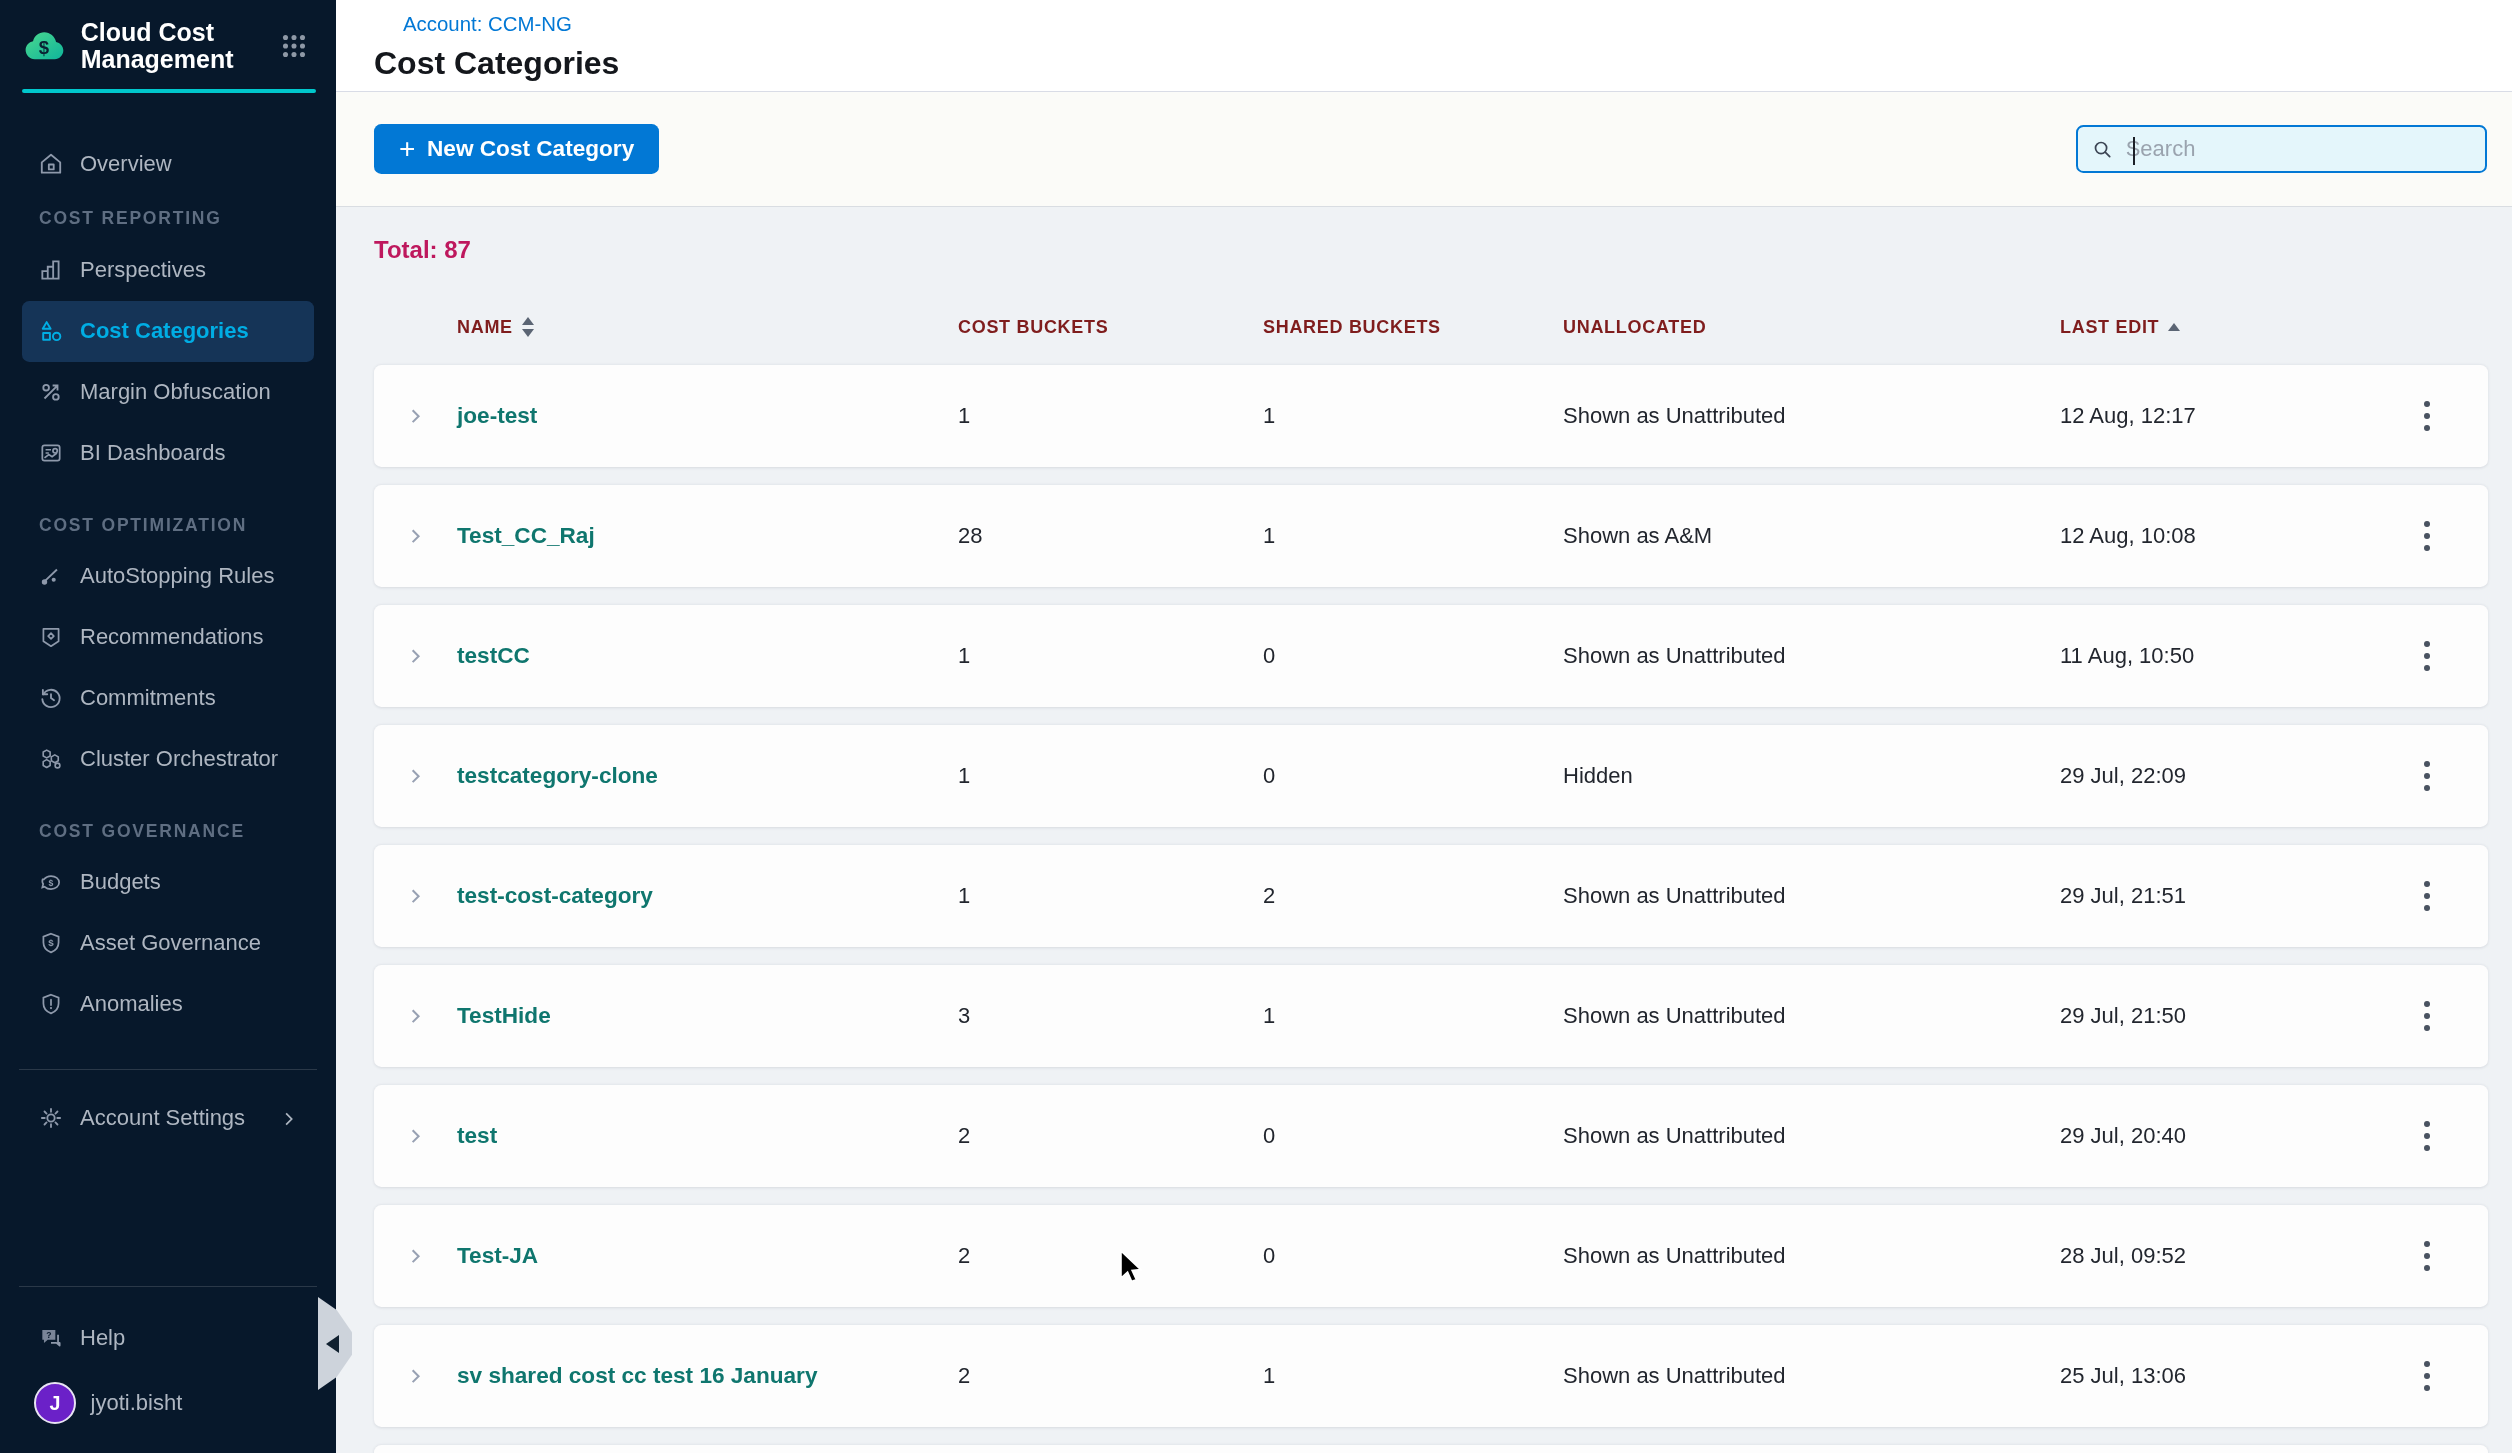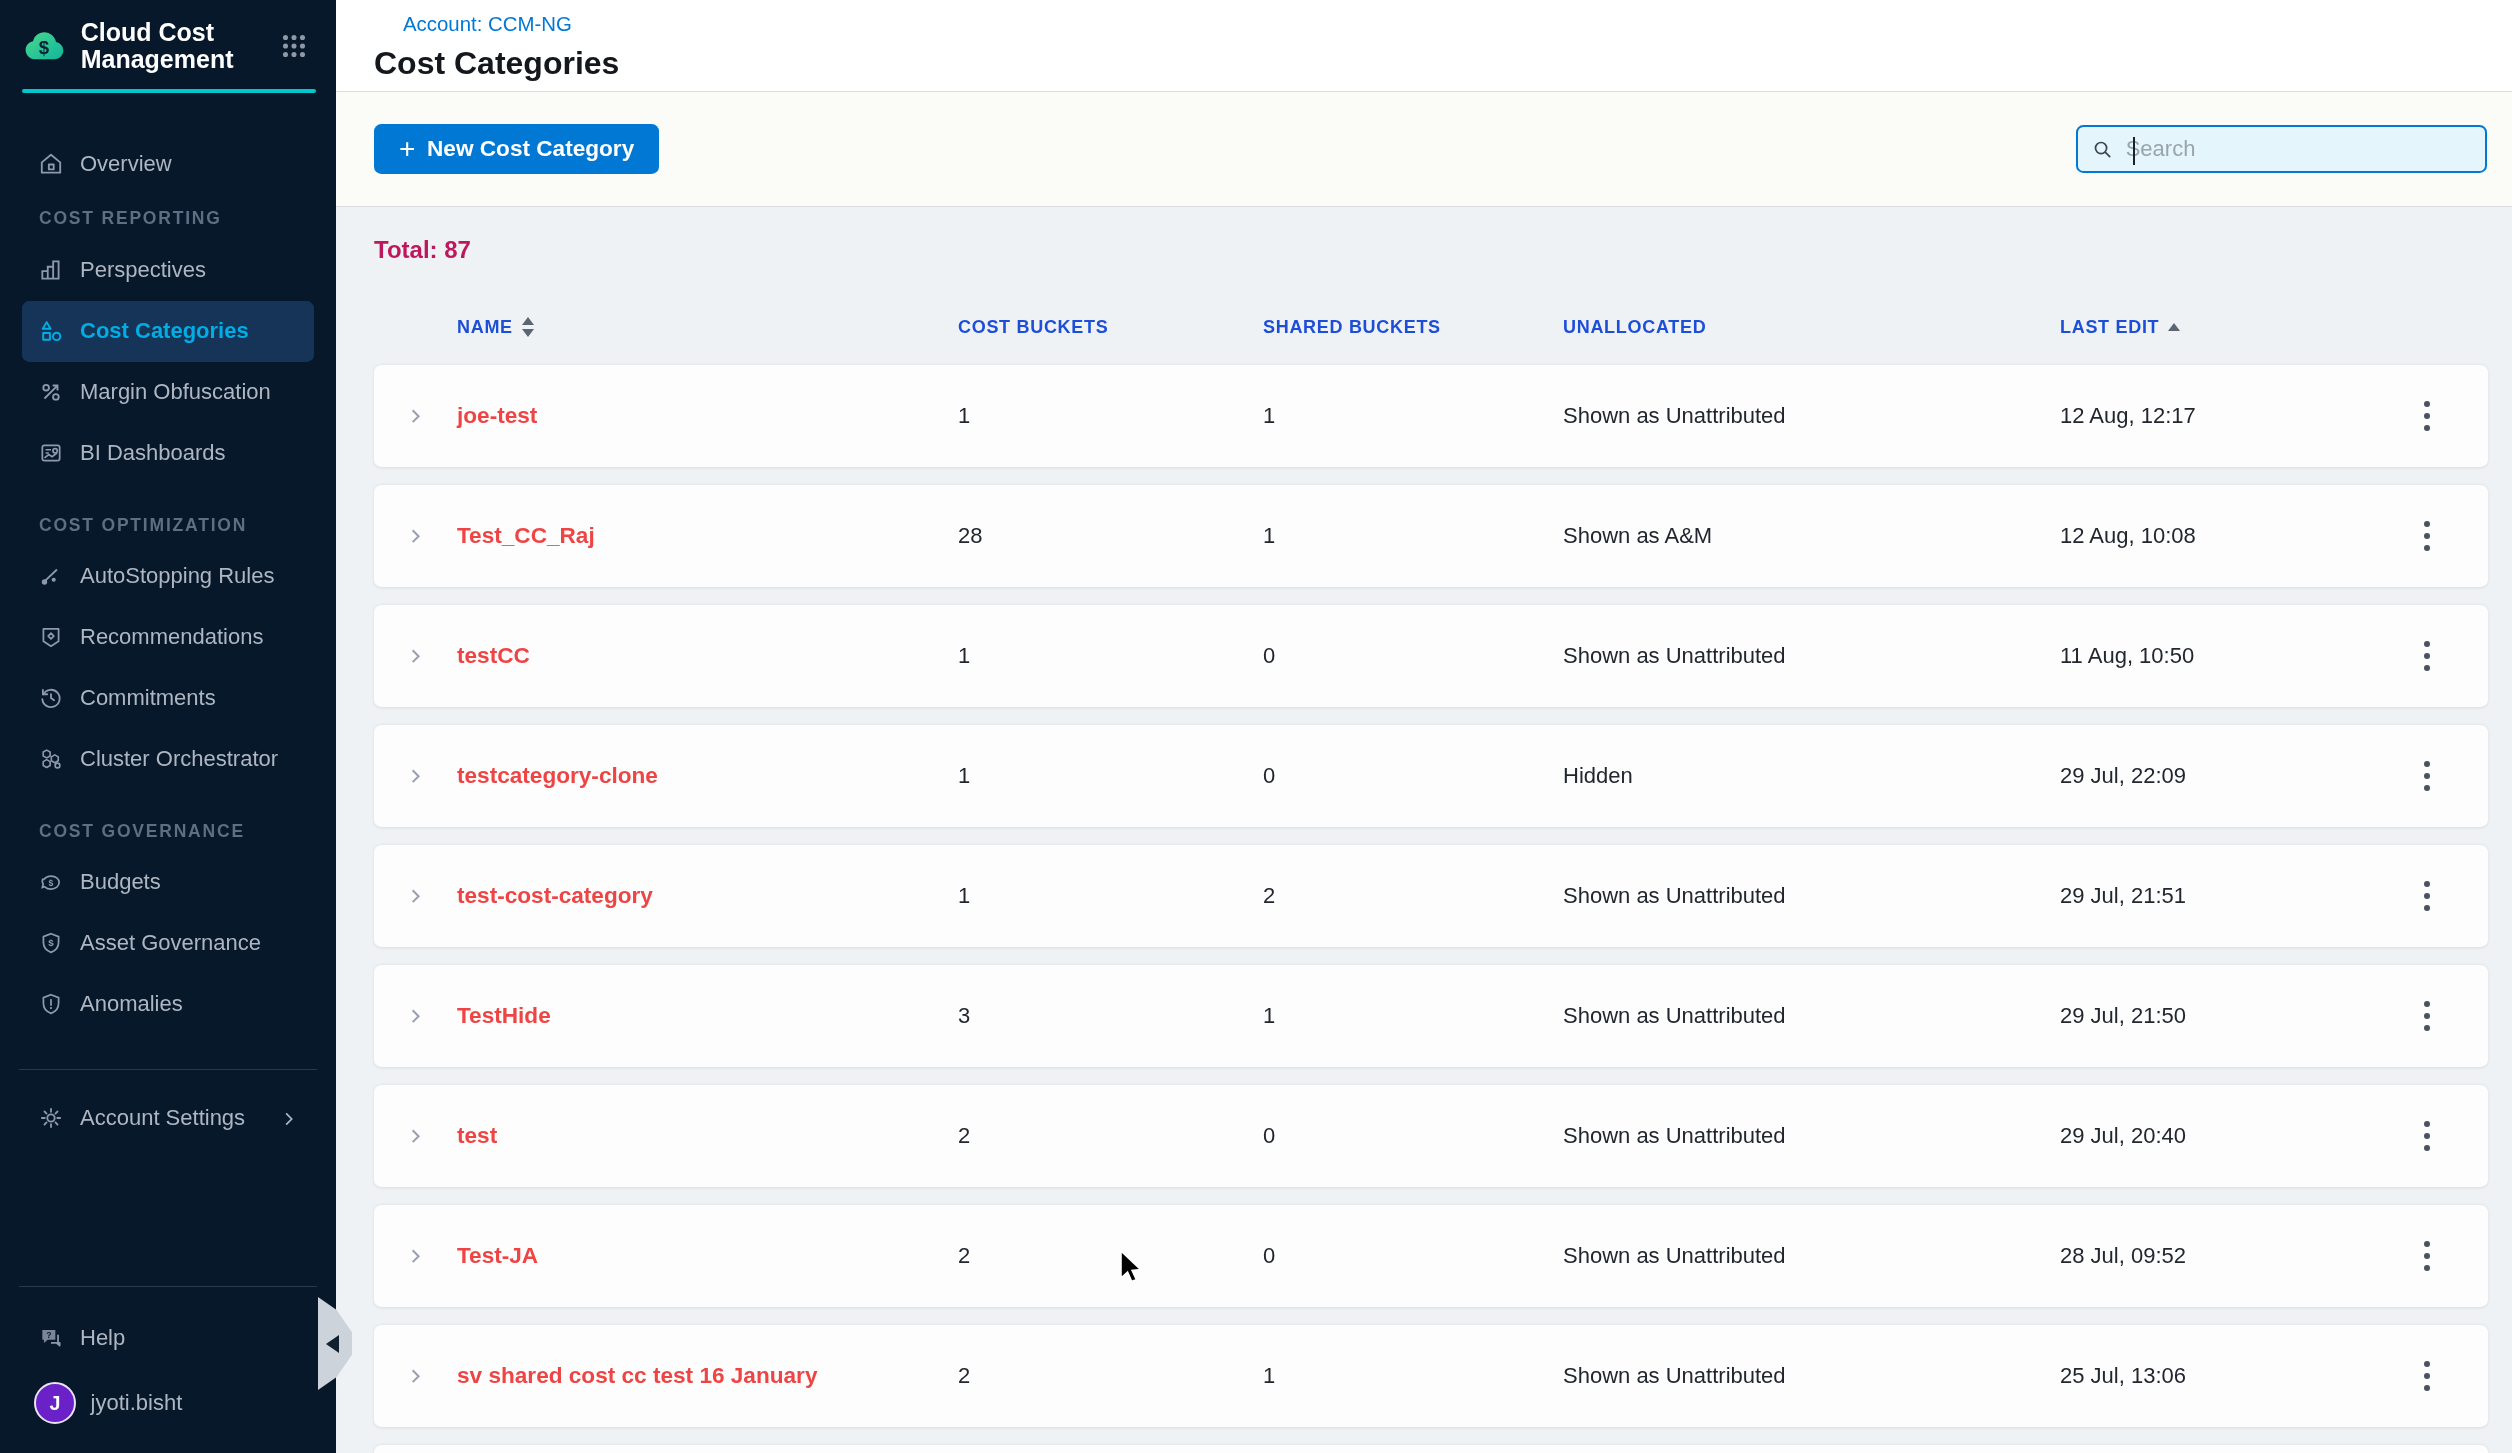--- a/index.html
+++ b/index.html
@@ -71,32 +71,32 @@
   .search-box input::placeholder { color:#9aa3ae; }
   .search-caret { position:absolute; left:55px; top:10.2px; width:2.2px; height:28px; background:#1b1f27; }
 
   .content { padding:29px 25px 0 38px; }
   .total-label { font-size:24px; font-weight:bold; color:#be185d; }
 
   .table { margin-top:47px; width:2114px; }
   .trow { display:grid; grid-template-columns:83px 501px 305px 300px 497px 306px 122px;
           align-items:center; }
   .thead { height:32px; margin-bottom:22px; font-size:18px; font-weight:bold;
-           color:#1d4ed8; letter-spacing:0.7px; }
+           color:#7f1d1d; letter-spacing:0.7px; }
   .th { display:flex; align-items:center; gap:8.8px; cursor:pointer; }
   .sort-both { display:inline-flex; flex-direction:column; gap:3.6px; }
   .tri-up { width:0; height:0; border-left:6.6px solid transparent; border-right:6.6px solid transparent;
             border-bottom:8.8px solid #5b6574; }
   .tri-down { width:0; height:0; border-left:6.6px solid transparent; border-right:6.6px solid transparent;
               border-top:8.8px solid #5b6574; }
   .card { background:#fdfdfd; border-radius:7.3px; height:102px; margin-bottom:18px;
           box-shadow:0 0.7px 2.9px rgba(40,50,70,.12); cursor:pointer; }
   .card .expander { display:flex; align-items:center; justify-content:center; color:#98a1b3; }
   .card .expander svg { width:20.4px; height:20.4px; }
-  .cell-name { font-size:22.6px; font-weight:bold; color:#ef4444; }
+  .cell-name { font-size:22.6px; font-weight:bold; color:#0f766e; }
   .cell { font-size:22px; color:#22262e; }
   .kebab { display:flex; flex-direction:column; align-items:center; gap:6.6px; cursor:pointer;
            justify-self:center; padding:7.3px; }
   .kebab i { width:5.8px; height:5.8px; border-radius:50%; background:#4a5361; }
   .card.partial { height:44px; margin-bottom:0; }
 
   .cursor { position:absolute; left:1117px; top:1249px; z-index:9; pointer-events:none; }
 </style>
 </head>
 <body>

